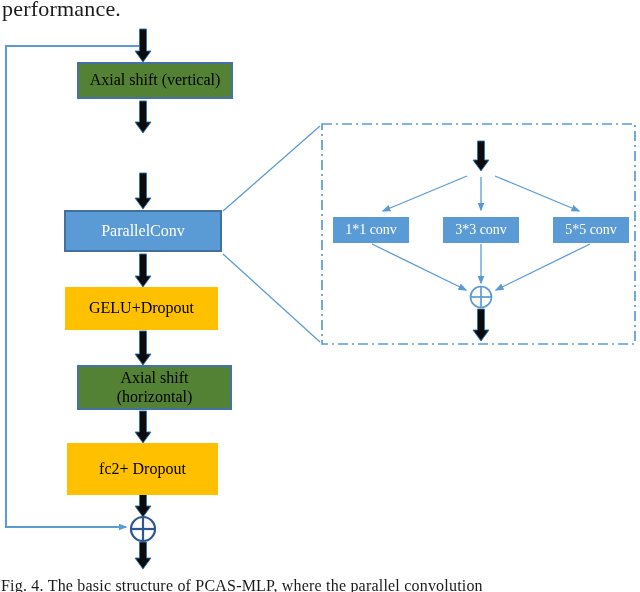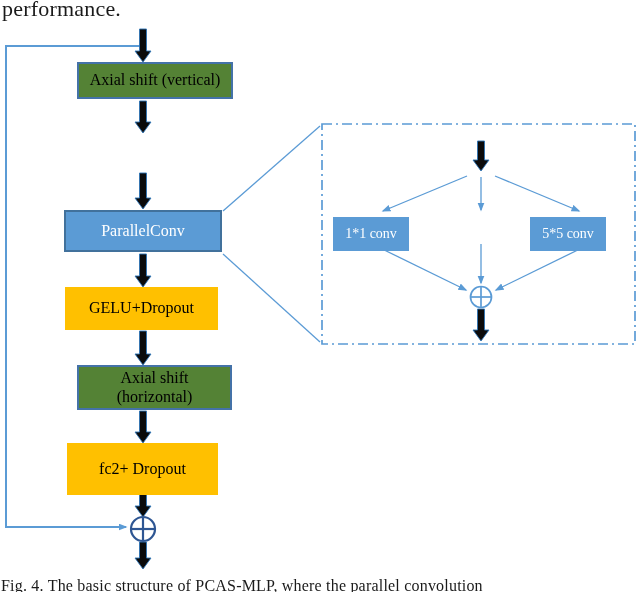--- a/index.html
+++ b/index.html
@@ -21,23 +21,23 @@
   .gold{background:#FFC000;border:none;}
   .bluebox{background:#5B9BD5;border:2px solid #41719C;color:#ffffff;}
   .box-axial-v{left:65px;top:62px;width:156px;height:37px;}
   .box-fc1{left:66px;top:133px;width:153px;height:39px;}
   .box-pconv{left:64px;top:210px;width:158px;height:42px;}
   .box-gelu{left:65px;top:287px;width:153px;height:43px;}
   .box-axial-h{left:65px;top:365px;width:155px;height:45px;}
   .box-fc2{left:67px;top:443px;width:151px;height:52px;}
   .convbox{
     position:absolute;display:flex;align-items:center;justify-content:center;
-    background:#5B9BD5;color:#ffffff;font-size:14px;top:217px;width:76px;height:34px;
+    background:#5B9BD5;color:#ffffff;font-size:14px;top:217px;width:76px;height:26px;
   }
-  .conv1{left:333px;} .conv2{left:443px;} .conv3{left:530px;font-family:Liberation Serif, serif;}
+  .conv1{left:333px;} .conv2{left:443px;} .conv3{left:553px;font-family:Liberation Serif, serif;}
   .caption{
     position:absolute;left:1px;top:577px;width:660px;font-size:16px;color:#1a1a1a;
     letter-spacing:0.2px;white-space:nowrap;
   }
 </style>
 </head>
 <body>
 
 <div class="page">
 
@@ -97,17 +97,18 @@
   </svg>
 
   <div class="fbox green box-axial-v">Axial shift (vertical)</div>
   <div class="fbox gold box-gelu">GELU+Dropout</div>
   <div class="fbox bluebox box-pconv">ParallelConv</div>
   <div class="fbox green box-axial-h">Axial shift
 (horizontal)</div>
   <div class="fbox gold box-fc2">fc2+ Dropout</div>
 
   <div class="convbox conv1">1*1 conv</div>
+  <div class="convbox conv2">3*3 conv</div>
   <div class="convbox conv3">5*5 conv</div>
 
   <div class="caption">Fig. 4.   The basic structure of PCAS-MLP, where the parallel convolution</div>
 
 </div>
 
 </body></html>

